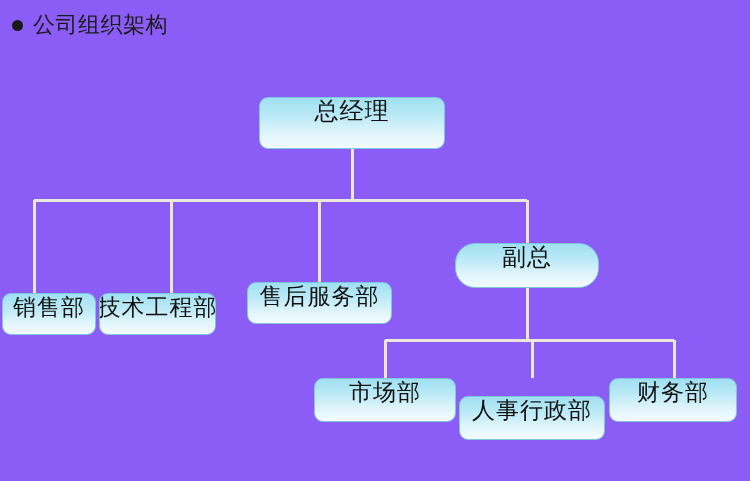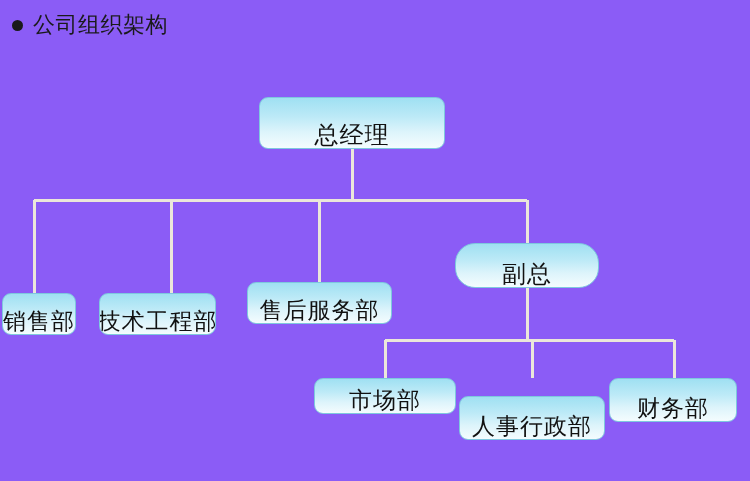--- a/index.html
+++ b/index.html
@@ -52,21 +52,21 @@
     width: 750px;
     height: 481px;
     pointer-events: none;
   }
 
   
   .node {
     position: absolute;
     box-sizing: border-box;
     display: flex;
-    align-items: flex-end;
+    align-items: flex-start;
     justify-content: center;
     border: 1px solid #7ec8de;
     border-radius: 9px;
     background: linear-gradient(to bottom, #9fe0f2 0%, #bdeaf7 38%, #ddf4fb 68%, #f4fcfe 100%);
     color: #111111;
     white-space: nowrap;
     overflow: hidden;
   }
   .node-label {
     font-size: 23px;
@@ -100,33 +100,33 @@
       <line x1="385" y1="340" x2="674" y2="340" stroke="#ebe7da" stroke-width="3" shape-rendering="crispEdges"></line>
       <line x1="385" y1="340" x2="385" y2="378" stroke="#ebe7da" stroke-width="3" shape-rendering="crispEdges"></line>
       <line x1="532" y1="340" x2="532" y2="378" stroke="#ebe7da" stroke-width="3" shape-rendering="crispEdges"></line>
       <line x1="674" y1="340" x2="674" y2="378" stroke="#ebe7da" stroke-width="3" shape-rendering="crispEdges"></line>
     </svg>
 
   <div id="nodes-layer">
       <div class="node level-0" style="left: 259px; top: 97px; width: 186px; height: 52px;">
         <span class="node-label">总经理</span>
       </div>
-      <div class="node level-2" style="left: 2px; top: 293px; width: 74px; height: 42px;">
+      <div class="node level-2" style="left: 2px; top: 293px; width: 94px; height: 42px;">
         <span class="node-label">销售部</span>
       </div>
       <div class="node level-2" style="left: 99px; top: 293px; width: 117px; height: 42px;">
         <span class="node-label">技术工程部</span>
       </div>
       <div class="node level-2" style="left: 247px; top: 282px; width: 145px; height: 42px;">
         <span class="node-label">售后服务部</span>
       </div>
       <div class="node level-1" style="left: 455px; top: 243px; width: 144px; height: 45px; border-radius: 20px;">
         <span class="node-label">副总</span>
       </div>
-      <div class="node level-2" style="left: 314px; top: 378px; width: 142px; height: 36px;">
+      <div class="node level-2" style="left: 314px; top: 378px; width: 142px; height: 44px;">
         <span class="node-label">市场部</span>
       </div>
       <div class="node level-2" style="left: 459px; top: 396px; width: 146px; height: 44px;">
         <span class="node-label">人事行政部</span>
       </div>
       <div class="node level-2" style="left: 609px; top: 378px; width: 128px; height: 44px;">
         <span class="node-label">财务部</span>
       </div>
     </div>
 

